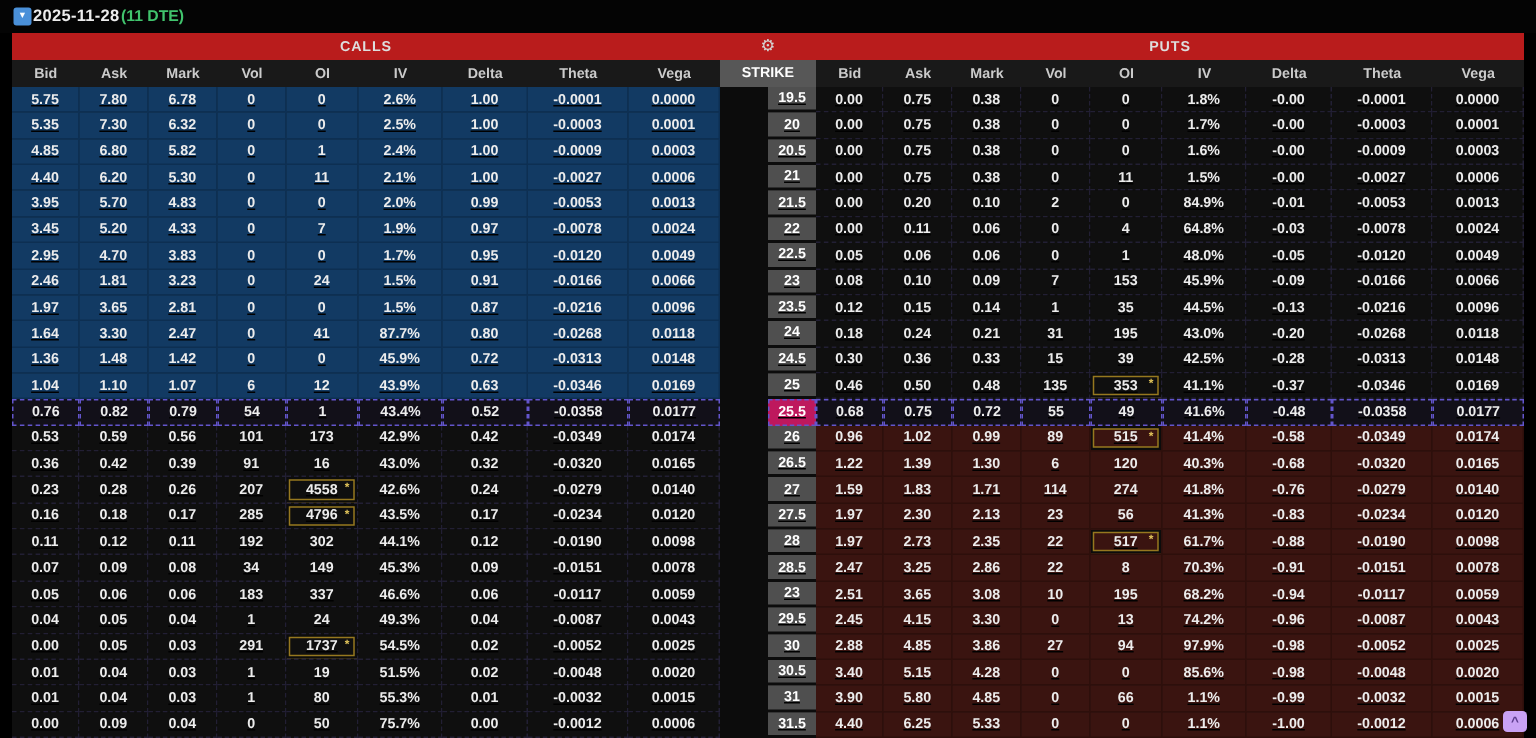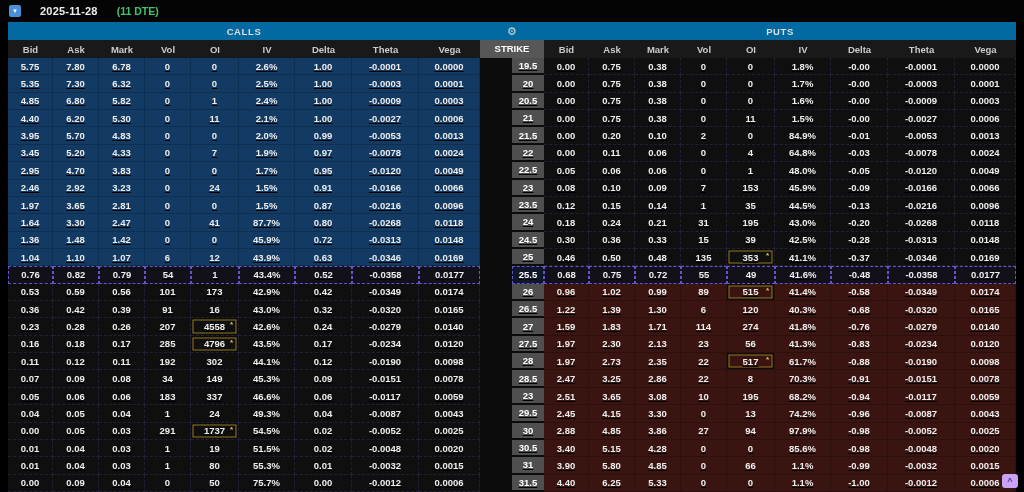--- a/index.html
+++ b/index.html
@@ -1,47 +1,47 @@
 <!DOCTYPE html>
 <html><head>
 <meta charset="utf-8">
 <style>
   * { box-sizing: border-box; margin: 0; padding: 0; }
   html,body { width:1024px; height:492px; background:#000; overflow:hidden;
               font-family:"Liberation Sans", sans-serif; }
-  .topbar { height:22px; display:flex; align-items:center; gap:19px; padding-left:9px; background:#040404; }
+  .topbar { height:22px; display:flex; align-items:center; gap:1px; padding-left:9px; background:#040404; }
   .cal-icon { width:12px; height:12px; border-radius:2px; background:#4a90d9; color:#fff;
               font-size:7px; line-height:12px; text-align:center; }
   .date { color:#ececec; font-weight:700; font-size:11px; letter-spacing:.2px; }
   .dte  { color:#41c46d; font-weight:700; font-size:10.5px;text-align:center; }
 
   .chain { margin:0 8px; }
   .grid { display:grid;
     grid-template-columns:45px 46px 46px 46px 48px 56px 57px 67px 61px 64px 45px 46px 46px 46px 48px 56px 57px 67px 61px; }
 
-  .section-row { height:18px; background:#0369a1; align-items:center; }
+  .section-row { height:18px; background:#b91c1c; align-items:center; }
   .section-label { grid-column:span 9; text-align:center; color:#dedede; font-weight:700;
                    font-size:9.5px; letter-spacing:.6px; }
   .gear { text-align:center; color:#d5d5d5; font-size:11px; line-height:18px; }
 
   .header-row { height:18px; background:#191919; align-items:center; }
   .hcell { text-align:center; color:#cbcbcb; font-weight:700; font-size:9.5px; }
   .strike-hcell { background:#575757; color:#fff; height:18px; line-height:18px; }
 
   .rows { background:#0c0c0c; }
   .row { height:17.36px;text-decoration:underline; }
   .cell { display:flex; align-items:center; justify-content:center; position:relative;
           font-size:9.5px; font-weight:700; color:#ededed;
           border-right:1px dashed rgba(110,95,200,.20); border-bottom:1px dashed rgba(110,95,200,.20);
           background:#0f0f0f; }
   .cell.itm-call { background:#123a63; border-right:1px solid #0d2f52; border-bottom:1px solid #0d2f52; }
   .cell.itm-put  { background:#3a1410; border-right:1px solid #2d0f0b; border-bottom:1px solid #2d0f0b; }
   .cell.strike   { background:#4f4f4f; color:#fff; border:none; border-bottom:2px solid #0c0c0c;margin-left:32px; }
   .cell.hl { border:1px dashed #6355cc; background:#121019; }
-  .cell.hl.strike { background:#0f172a; }
+  .cell.hl.strike { background:#be185d; }
   .cell.goldbox { box-shadow: inset 0 0 0 1.5px #0c0c0c, inset 0 0 0 2.5px #96781f; }
   .cell.goldbox .star { position:absolute; right:5px; top:2px; color:#e0c35a; font-size:8px; }
 
   .scroll-top { position:absolute; right:6px; bottom:4px; width:16px; height:14px; border-radius:3px;
                 background:#c9a2f5; color:#5b3b8c; font-size:9px; font-weight:700;
                 display:flex; align-items:center; justify-content:center; }
 </style>
 </head>
 <body>
 
@@ -221,21 +221,21 @@
         <div class="cell">0.06</div>
         <div class="cell">0</div>
         <div class="cell">1</div>
         <div class="cell">48.0%</div>
         <div class="cell">-0.05</div>
         <div class="cell">-0.0120</div>
         <div class="cell">0.0049</div>
       </div>
       <div class="grid row">
         <div class="cell itm-call">2.46</div>
-        <div class="cell itm-call">2.92</div>
+        <div class="cell itm-call">1.81</div>
         <div class="cell itm-call">3.23</div>
         <div class="cell itm-call">0</div>
         <div class="cell itm-call">24</div>
         <div class="cell itm-call">1.5%</div>
         <div class="cell itm-call">0.91</div>
         <div class="cell itm-call">-0.0166</div>
         <div class="cell itm-call">0.0066</div>
         <div class="cell strike">23</div>
         <div class="cell">0.08</div>
         <div class="cell">0.10</div>

